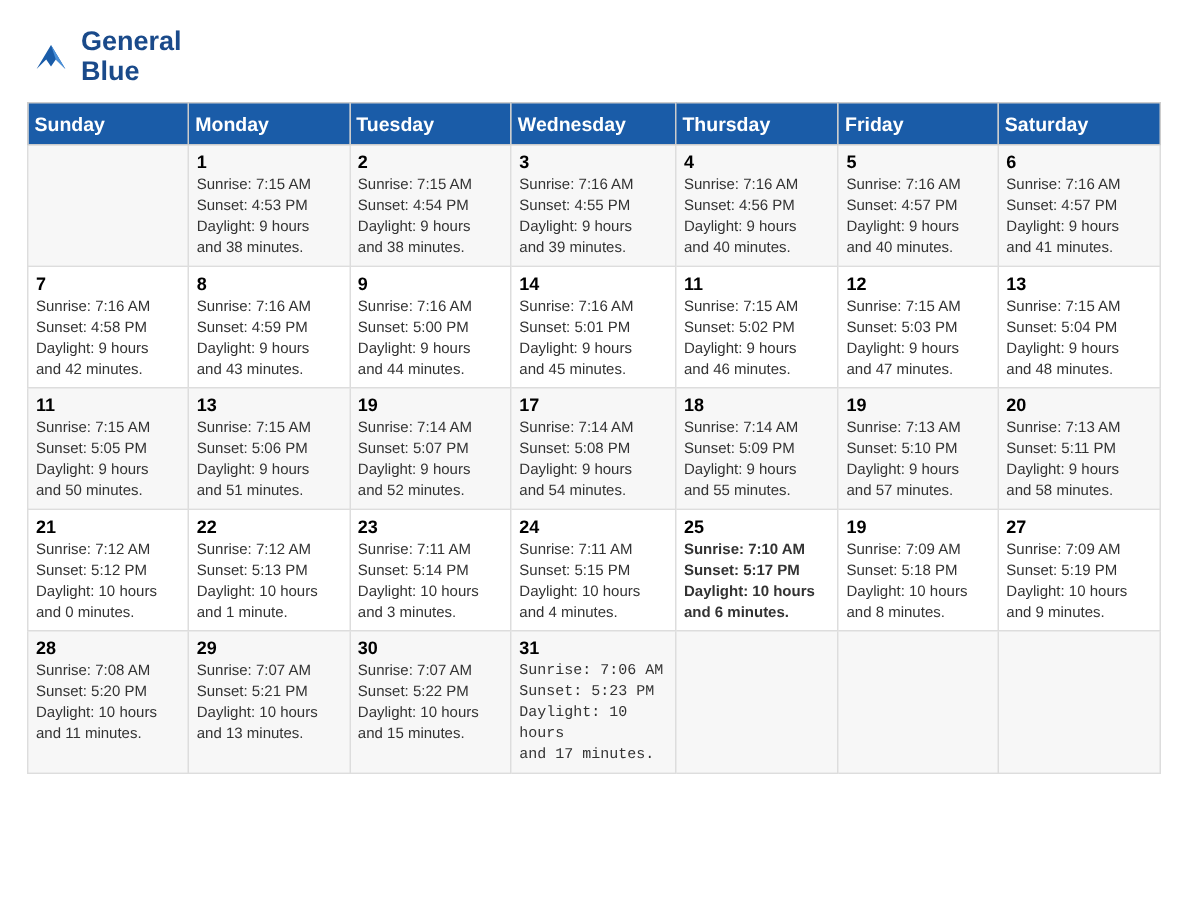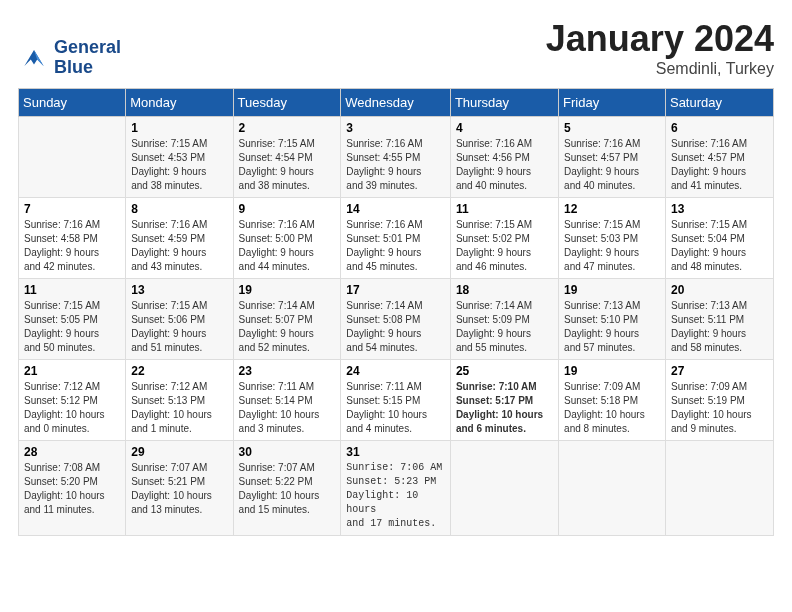--- a/index.html
+++ b/index.html
@@ -12,21 +12,21 @@
     }
     .page {
       width: 792px;
       min-height: 612px;
       padding: 18px 18px 10px 18px;
       background: #fff;
     }
     .header {
       display: flex;
       justify-content: space-between;
-      align-items: flex-end;
+      align-items: center;
       margin-bottom: 10px;
     }
     .logo {
       display: flex;
       align-items: center;
     }
     .logo-text {
       font-size: 18px;
       font-weight: bold;
       color: #1a4a8a;
@@ -51,21 +51,21 @@
     }
     table {
       width: 100%;
       border-collapse: collapse;
       font-size: 10.5px;
     }
     thead tr th {
       background: #1a5ca8;
       color: #fff;
       font-size: 13px;
-      font-weight: normal;
+      font-weight: bold;
       padding: 6px 4px;
       text-align: left;
       border: 1px solid #ccc;
     }
     tbody tr {
       border: 1px solid #ccc;
     }
     tbody tr:nth-child(odd) {
       background: #f7f7f7;
     }
@@ -101,24 +101,20 @@
         <rect x="0" y="0" width="40" height="40" fill="white"></rect>
 
         <polygon points="8,30 20,10 32,30 24,22 20,28 16,22" fill="#1a5ca8"></polygon>
         <polygon points="20,10 32,30 24,22" fill="#4a90d9"></polygon>
       </svg>
       <div class="logo-text">
         <div>General</div>
         <div>Blue</div>
       </div>
     </div>
-    <div class="title-block">
-      <div class="month-title">January 2024</div>
-      <div class="location">Semdinli, Turkey</div>
-    </div>
   </div>
 
   <table>
     <thead>
       <tr>
         <th>Sunday</th>
         <th>Monday</th>
         <th>Tuesday</th>
         <th>Wednesday</th>
         <th>Thursday</th>

